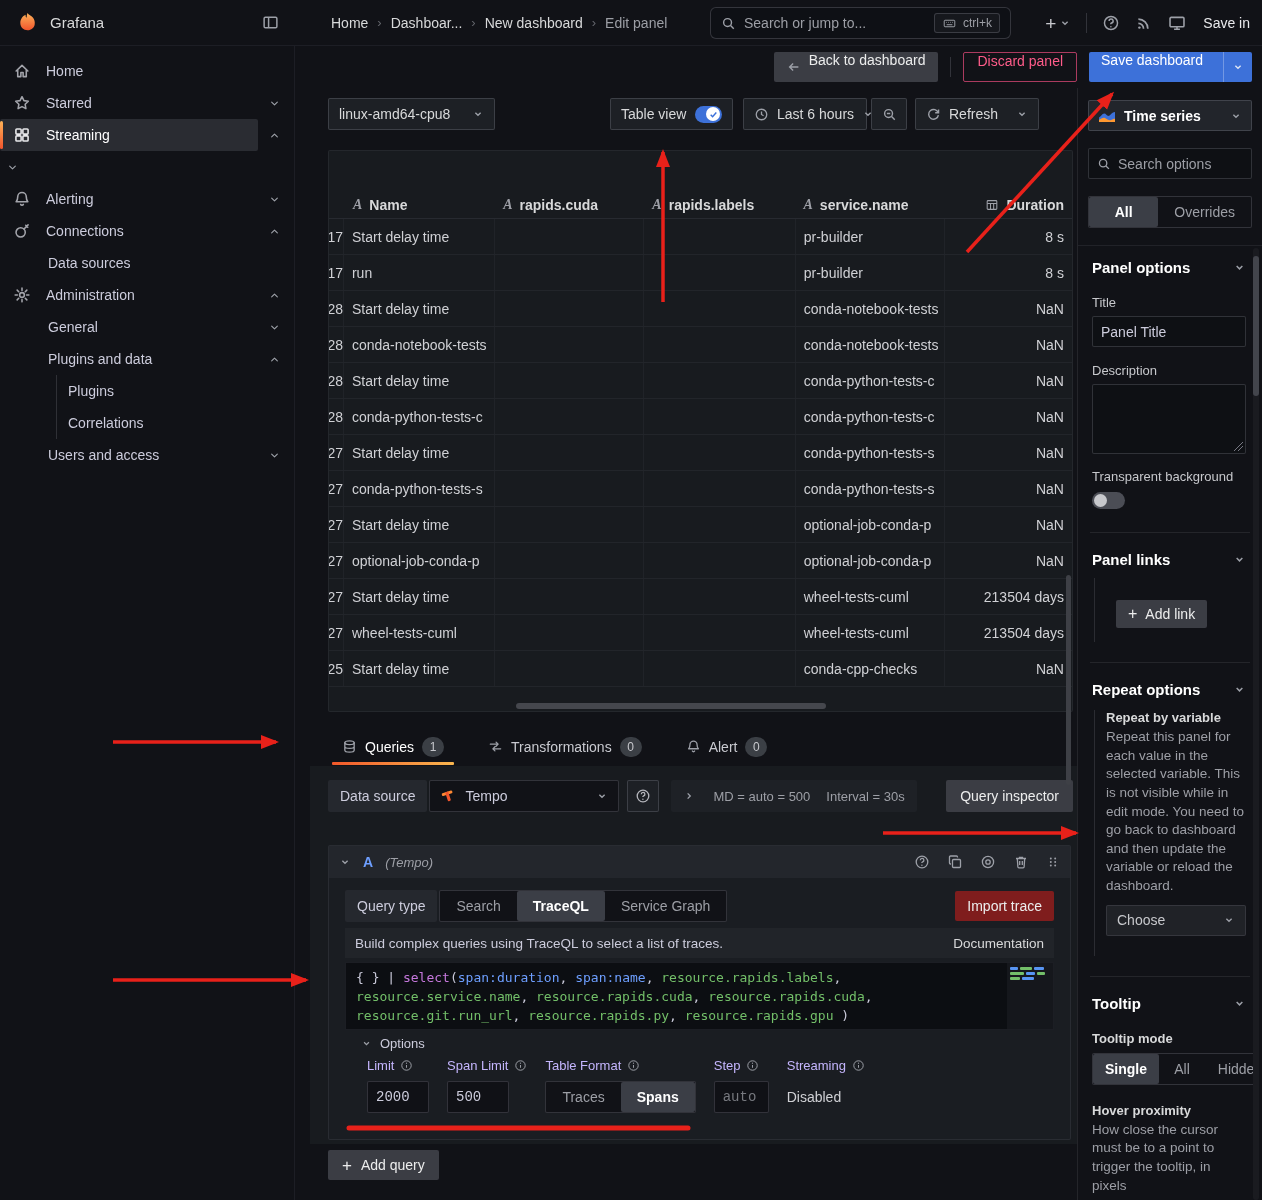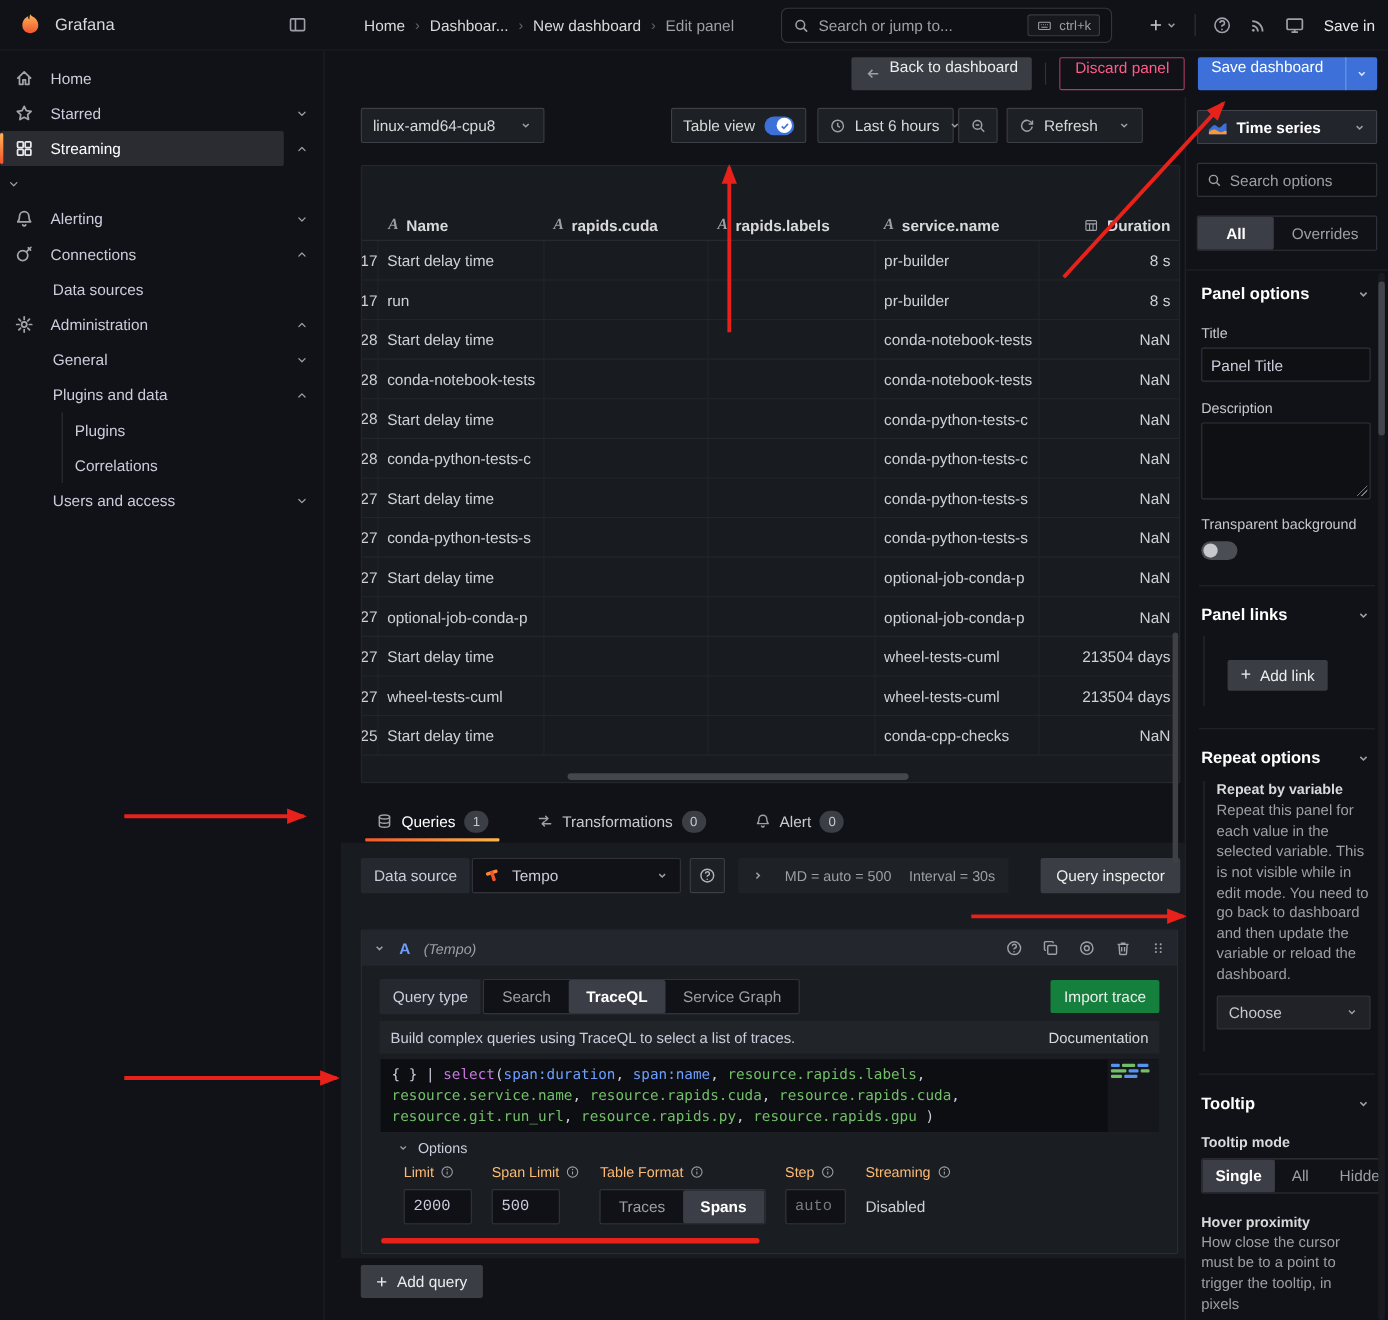--- a/index.html
+++ b/index.html
@@ -104,32 +104,32 @@
   .qcard{position:absolute;left:18px;right:21px;top:79px;bottom:4px;background:#1a1d22;border:1px solid rgba(204,204,220,.09);border-radius:2px}
   .qhead{height:32px;background:#23262c;display:flex;align-items:center;gap:12px;padding:0 10px}
   .qref{color:#6e9fff;font-weight:700}
   .qds{color:#9d9fa6;font-style:italic;font-size:13px}
   .qhead-ics{margin-left:auto;display:flex;align-items:center;gap:17px;color:#9da0a8}
   .qhead-ics .icn{cursor:pointer}
   .qtype-row{position:absolute;top:44px;left:16px;right:16px;height:32px;display:flex;align-items:center}
   .seg{display:flex;height:32px;border:1px solid rgba(204,204,220,.18);border-radius:2px;background:#111217;overflow:hidden}
   .seg-opt{display:flex;align-items:center;justify-content:center;padding:0 16px;color:#9d9fa6;cursor:pointer;white-space:nowrap}
   .seg-opt.active{background:#3b3e46;color:#fff;font-weight:600;border-radius:2px}
-  .import-btn{margin-left:auto;height:30px;background:#15803d;color:#eceded;display:flex;align-items:center;padding:0 12px;border-radius:2px;cursor:pointer}
+  .import-btn{margin-left:auto;height:30px;background:#7f1d1d;color:#eceded;display:flex;align-items:center;padding:0 12px;border-radius:2px;cursor:pointer}
   .qhint{position:absolute;top:82px;left:16px;right:16px;height:30px;background:#212429;display:flex;align-items:center;padding:0 10px;font-size:13.5px;color:#ccccdc}
   .qhint .doc{margin-left:auto;color:#d8d9da;cursor:pointer}
   .qcode{position:absolute;top:116px;left:16px;right:16px;height:68px;background:#0c0e12;border:1px solid rgba(204,204,220,.09);font-family:"DejaVu Sans Mono",monospace;font-size:13px;line-height:19px;padding:5px 56px 5px 10px;overflow:hidden}
   .tok-p{color:#ccccdc}.tok-k{color:#c678dd}.tok-b{color:#6e9fff}.tok-g{color:#73bf69}
   .minimap{position:absolute;top:0;right:0;bottom:0;width:46px;background:#15171c;padding:4px 3px}
   .mmrow{display:flex;gap:2px;margin-bottom:2px}
   .mm{height:3px;border-radius:1px}
   .qopts-head{position:absolute;top:190px;left:32px;display:flex;align-items:center;gap:8px;font-size:13px;color:#ccccdc;cursor:pointer}
   .qopts{position:absolute;top:212px;left:38px;right:16px;display:flex;gap:18px;align-items:flex-start}
   .field{display:flex;flex-direction:column;gap:8px}
-  .flabel{display:flex;align-items:center;gap:6px;font-size:13px;color:#fdba74;white-space:nowrap}
+  .flabel{display:flex;align-items:center;gap:6px;font-size:13px;color:#c4b5fd;white-space:nowrap}
   .tinput{height:32px;background:#101116;border:1px solid rgba(204,204,220,.18);border-radius:2px;color:#ccccdc;padding:0 8px;font-size:14px;font-family:Liberation Mono, monospace;outline:none}
   .tinput::placeholder{color:#77797f}
   .plainval{line-height:32px;color:#d0d1d5}
   .add-query{position:absolute;left:18px;top:1062px;height:30px;display:inline-flex;align-items:center;gap:9px;padding:0 14px;background:#3b3d44;color:#eceded;border-radius:2px;cursor:pointer}
 
   
   .rightpane{position:absolute;left:1077px;top:88px;width:185px;bottom:0;border-left:1px solid rgba(204,204,220,.10);background:#111217}
   .rp-pad{padding:12px 10px 0 10px}
   .viz-dd{height:31px;border:1px solid rgba(204,204,220,.18);background:#22252b;border-radius:2px;display:flex;align-items:center;gap:8px;padding:0 9px;cursor:pointer}
   .viz-dd .vlabel{color:#fff;font-weight:600}

